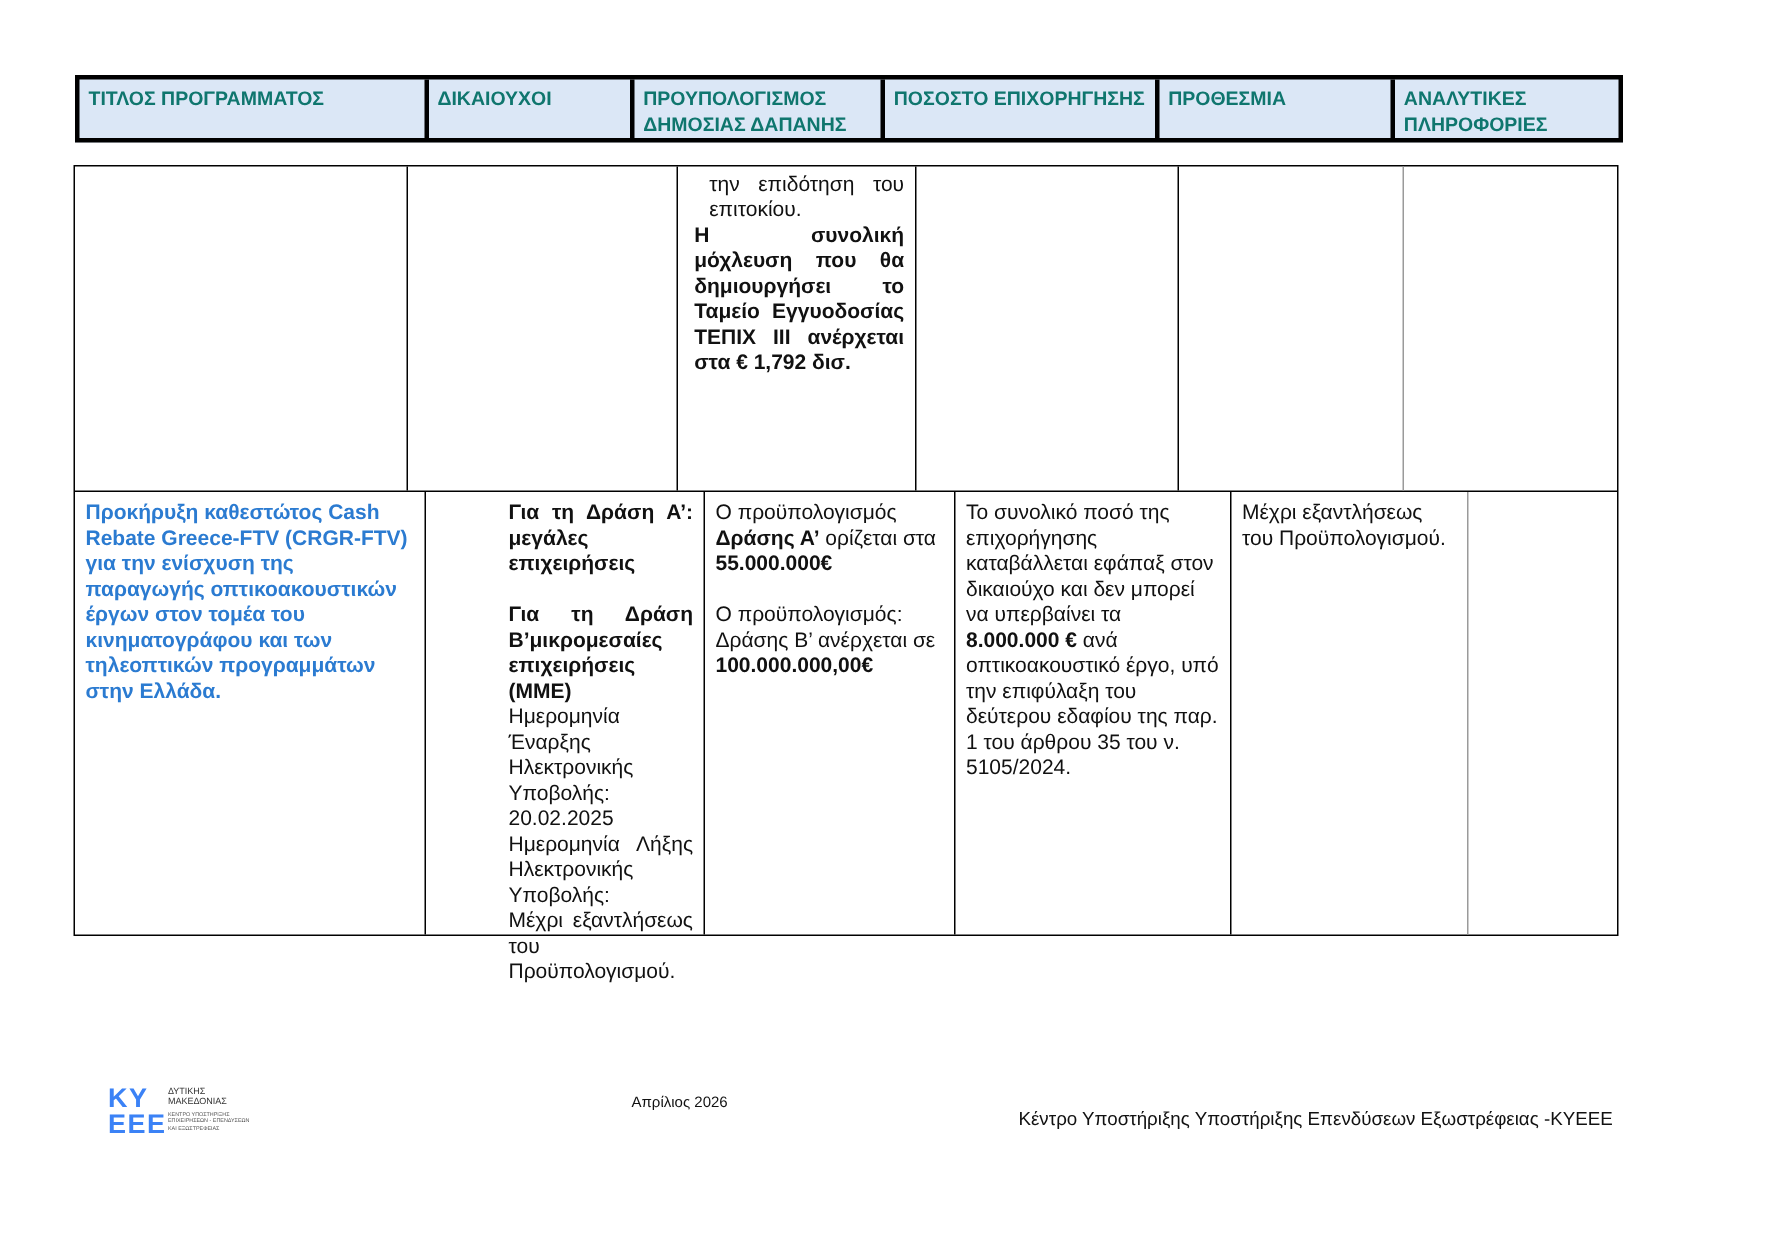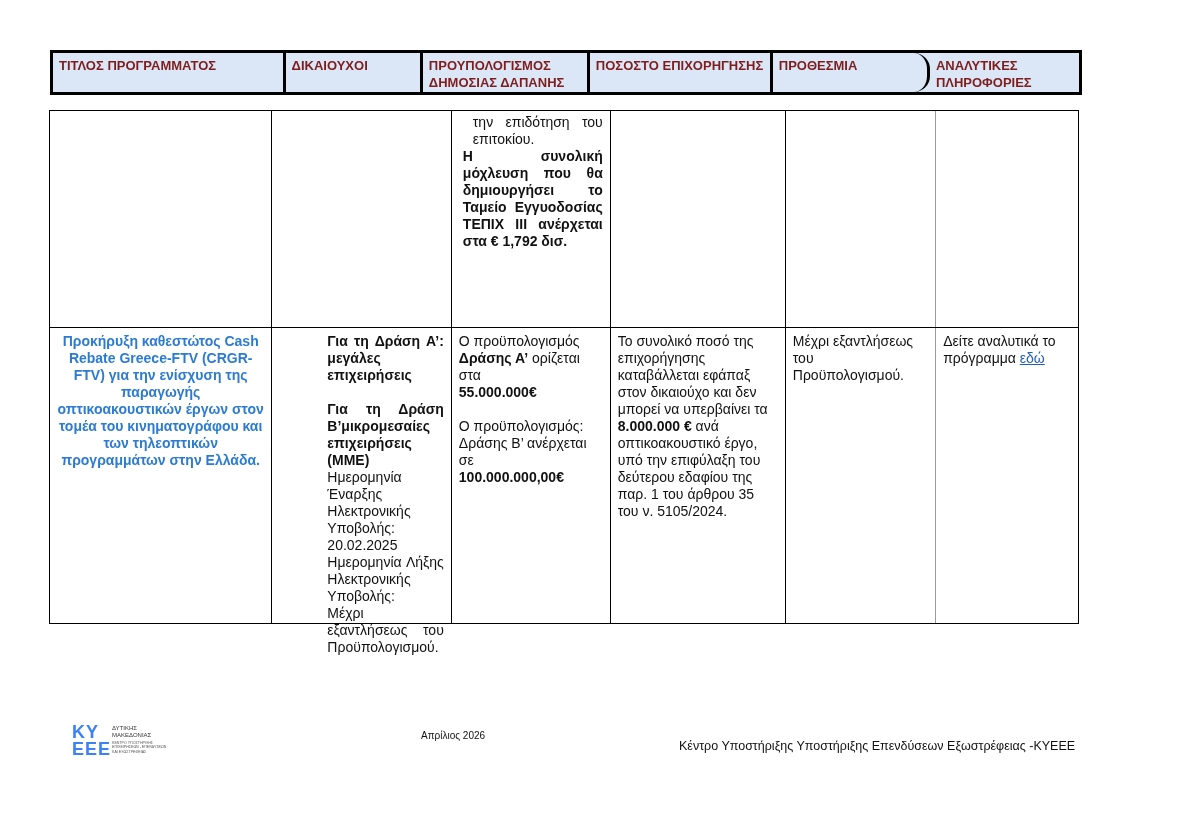--- a/index.html
+++ b/index.html
@@ -7,43 +7,43 @@
     width: 1187px; height: 835px; position: relative; overflow: hidden;
     font-family: "Liberation Sans", "DejaVu Sans", sans-serif; color: #111;
   }
   .hdr {
     position: absolute; left: 50px; top: 50px; width: 1032px; height: 45px;
     border: 3px solid #000; box-sizing: border-box; background: #dbe7f6;
     display: flex;
   }
   .hdr .hc {
     box-sizing: border-box; padding: 4px 6px; font-weight: bold; font-size: 13px;
-    line-height: 17px; color: #7f1d1d; border-right: 3px solid #000;
+    line-height: 17px; color: #0f766e; border-right: 3px solid #000;
   }
   .hdr .hc:last-child { border-right: none; border-radius: 15px; }
 
   .tbl {
     position: absolute; left: 49px; top: 110px; width: 1030px; height: 514px;
     border: 1px solid #000; box-sizing: border-box;
   }
   .row { position: absolute; left: 0; width: 100%; display: flex; box-sizing: border-box; }
   .row1 { top: 0; height: 217px; border-bottom: 1px solid #000; }
   .row2 { top: 217px; height: 295px; }
   .c { box-sizing: border-box; border-right: 1px solid #000; padding: 5px 7px; font-size: 14px; line-height: 17px; height: 100%; }
   .c:last-child { border-right: none; }
   .c.gl { border-right: 1px solid #9a9a9a; }
 
   .w1 { width: 234px; } .w2 { width: 138px; margin-left: 48px; } .w3 { width: 167px; }
   .w4 { width: 184px; } .w5 { width: 158px; } .w6 { width: 149px; }
   .hw1 { width: 234px; } .hw2 { width: 138px; } .hw3 { width: 168px; }
-  .hw4 { width: 184px; } .hw5 { width: 158px; border-radius: 16px; } .hw6 { width: 150px; }
+  .hw4 { width: 184px; } .hw5 { width: 158px; } .hw6 { width: 150px; }
 
   .just { text-align: justify; }
   .ind { padding-left: 14px; }
-  .title-link { color: #2b7bd1; font-weight: bold; text-align: center; }
+  .title-link { color: #2b7bd1; font-weight: bold; }
   b { font-weight: bold; }
   .gap { height: 17px; }
   a.lnk { color: #1f5fbf; text-decoration: underline; cursor: pointer; }
 
   .footer-date { position: absolute; left: 421px; top: 730px; font-size: 10px; }
   .footer-org { position: absolute; left: 679px; top: 739px; font-size: 12.5px; }
   .logo { position: absolute; left: 56px; top: 724px; width: 130px; height: 40px; }
   .logo-mark { position: absolute; left: 16px; top: 0; font-size: 18px; line-height: 17px; font-weight: bold; color: #3b82f6; letter-spacing: 1px; width: 48px; }
   .logo-text { position: absolute; left: 56px; top: 1px; width: 80px; }
   .lt1 { font-size: 6px; line-height: 7px; color: #333; }
@@ -102,24 +102,20 @@
       </div>
     </div>
     <div class="c w4">
       <span>Το συνολικό ποσό της επιχορήγησης καταβάλλεται εφάπαξ στον δικαιούχο και δεν μπορεί να υπερβαίνει τα</span>
       <b>8.000.000 €</b>
       <span>ανά οπτικοακουστικό έργο, υπό την επιφύλαξη του δεύτερου εδαφίου της παρ. 1 του άρθρου 35 του ν. 5105/2024.</span>
     </div>
     <div class="c w5 gl">
       <div>Μέχρι εξαντλήσεως του Προϋπολογισμού.</div>
     </div>
-    <div class="c w6">
-      <span>Δείτε αναλυτικά το πρόγραμμα</span>
-      <a class="lnk">εδώ</a>
-    </div>
   </div>
 </div>
 
 <div class="logo">
   <div class="logo-mark">
     <div>ΚΥ</div>
     <div>ΕΕΕ</div>
   </div>
   <div class="logo-text">
     <div class="lt1">ΔΥΤΙΚΗΣ</div>

